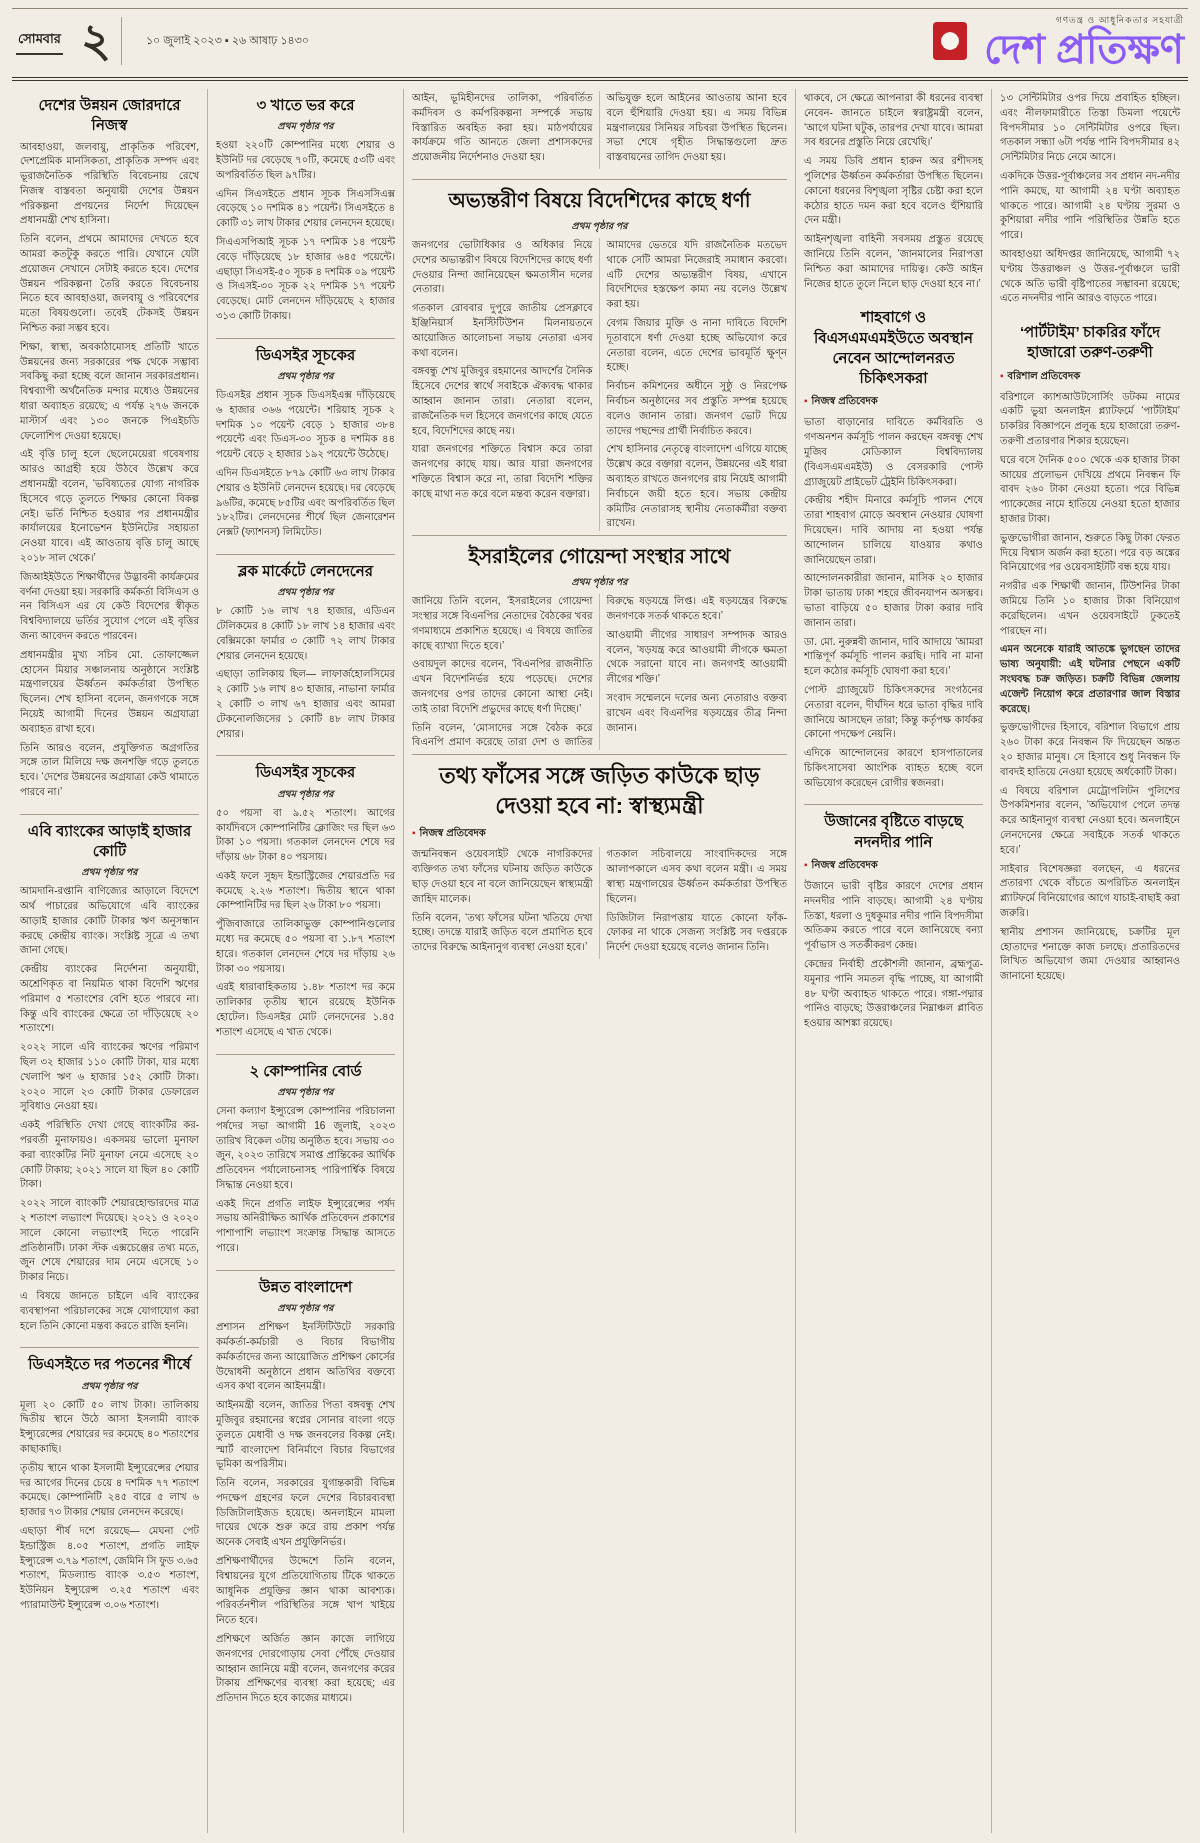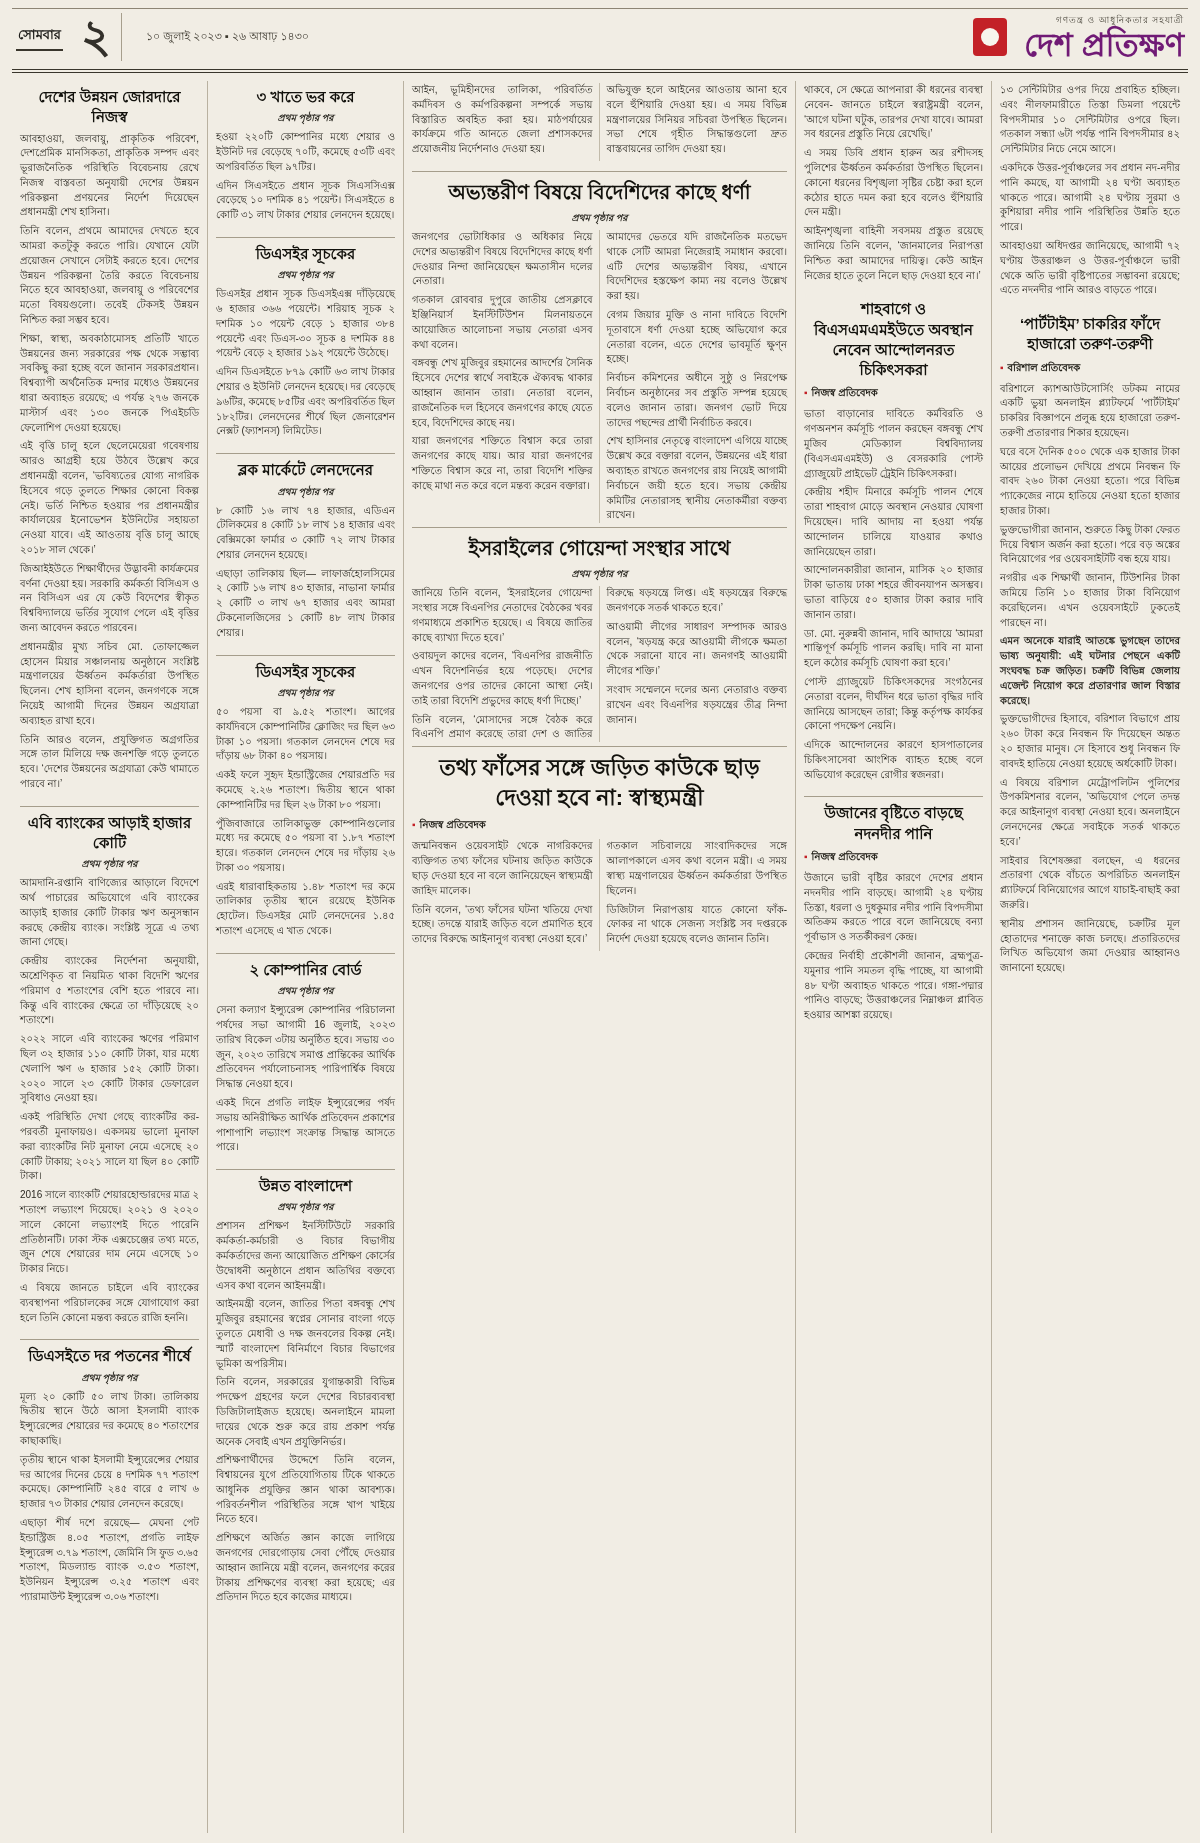--- a/index.html
+++ b/index.html
@@ -27,21 +27,21 @@
   .hdr-mast { margin-left:auto; display:flex; align-items:center; gap:17px; }
   .mast-icon {
     width:34px; height:38px; background:#c32127; border-radius:4px; position:relative; display:inline-block;
   }
   .mast-icon::after {
     content:""; position:absolute; left:8px; top:10px; width:18px; height:18px;
     border-radius:50%; background:#f7f4ec;
   }
   .mast-text { display:flex; flex-direction:column; align-items:flex-end; }
   .mast-tagline { font-size:9px; color:#4a463c; letter-spacing:1px; margin-bottom:1px; }
-  .mast-name { font-size:32px; font-weight:bold; line-height:1; color:#701a75; }
+  .mast-name { font-size:40px; font-weight:bold; line-height:1; color:#8b5cf6; }
 
   
   .content { flex:1 1 auto; display:flex; align-items:stretch; overflow:hidden; }
   .col { width:196px; padding:0 8px; border-right:1px solid #b9b1a0; overflow:hidden; display:flex; flex-direction:column;align-items:flex-end; }
   .col-wide { width:392px; }
   .col:last-child { border-right:none; }
 
   article { padding:4px 0 6px; }
   article + article { border-top:1px solid #a59d8b; margin-top:4px; }
 
@@ -95,21 +95,21 @@
           </div>
       </article>
       <article>
         <h2 class="hl">এবি ব্যাংকের আড়াই হাজার কোটি</h2>
         <div class="kicker">প্রথম পৃষ্ঠার পর</div>
         <div class="body">
             <p>আমদানি-রপ্তানি বাণিজ্যের আড়ালে বিদেশে অর্থ পাচারের অভিযোগে এবি ব্যাংকের আড়াই হাজার কোটি টাকার ঋণ অনুসন্ধান করছে কেন্দ্রীয় ব্যাংক। সংশ্লিষ্ট সূত্রে এ তথ্য জানা গেছে।</p>
             <p>কেন্দ্রীয় ব্যাংকের নির্দেশনা অনুযায়ী, অশ্রেণিকৃত বা নিয়মিত থাকা বিদেশি ঋণের পরিমাণ ৫ শতাংশের বেশি হতে পারবে না। কিন্তু এবি ব্যাংকের ক্ষেত্রে তা দাঁড়িয়েছে ২০ শতাংশে।</p>
             <p>২০২২ সালে এবি ব্যাংকের ঋণের পরিমাণ ছিল ৩২ হাজার ১১০ কোটি টাকা, যার মধ্যে খেলাপি ঋণ ৬ হাজার ১৫২ কোটি টাকা। ২০২০ সালে ২৩ কোটি টাকার ডেফারেল সুবিধাও নেওয়া হয়।</p>
             <p>একই পরিস্থিতি দেখা গেছে ব্যাংকটির কর-পরবর্তী মুনাফায়ও। একসময় ভালো মুনাফা করা ব্যাংকটির নিট মুনাফা নেমে এসেছে ২০ কোটি টাকায়; ২০২১ সালে যা ছিল ৪০ কোটি টাকা।</p>
-            <p>2016 সালে ব্যাংকটি শেয়ারহোল্ডারদের মাত্র ২ শতাংশ লভ্যাংশ দিয়েছে। ২০২১ ও ২০২০ সালে কোনো লভ্যাংশই দিতে পারেনি প্রতিষ্ঠানটি। ঢাকা স্টক এক্সচেঞ্জের তথ্য মতে, জুন শেষে শেয়ারের দাম নেমে এসেছে ১০ টাকার নিচে।</p>
+            <p>২০২২ সালে ব্যাংকটি শেয়ারহোল্ডারদের মাত্র ২ শতাংশ লভ্যাংশ দিয়েছে। ২০২১ ও ২০২০ সালে কোনো লভ্যাংশই দিতে পারেনি প্রতিষ্ঠানটি। ঢাকা স্টক এক্সচেঞ্জের তথ্য মতে, জুন শেষে শেয়ারের দাম নেমে এসেছে ১০ টাকার নিচে।</p>
             <p>এ বিষয়ে জানতে চাইলে এবি ব্যাংকের ব্যবস্থাপনা পরিচালকের সঙ্গে যোগাযোগ করা হলে তিনি কোনো মন্তব্য করতে রাজি হননি।</p>
           </div>
       </article>
       <article>
         <h2 class="hl">ডিএসইতে দর পতনের শীর্ষে</h2>
         <div class="kicker">প্রথম পৃষ্ঠার পর</div>
         <div class="body">
             <p>মূল্য ২০ কোটি ৫০ লাখ টাকা। তালিকায় দ্বিতীয় স্থানে উঠে আসা ইসলামী ব্যাংক ইন্স্যুরেন্সের শেয়ারের দর কমেছে ৪০ শতাংশের কাছাকাছি।</p>
             <p>তৃতীয় স্থানে থাকা ইসলামী ইন্স্যুরেন্সের শেয়ার দর আগের দিনের চেয়ে ৪ দশমিক ৭৭ শতাংশ কমেছে। কোম্পানিটি ২৪৫ বারে ৫ লাখ ৬ হাজার ৭৩ টাকার শেয়ার লেনদেন করেছে।</p>
             <p>এছাড়া শীর্ষ দশে রয়েছে— মেঘনা পেট ইন্ডাস্ট্রিজ ৪.০৫ শতাংশ, প্রগতি লাইফ ইন্স্যুরেন্স ৩.৭৯ শতাংশ, জেমিনি সি ফুড ৩.৬৫ শতাংশ, মিডল্যান্ড ব্যাংক ৩.৫৩ শতাংশ, ইউনিয়ন ইন্স্যুরেন্স ৩.২৫ শতাংশ এবং প্যারামাউন্ট ইন্স্যুরেন্স ৩.০৬ শতাংশ।</p>
@@ -117,20 +117,21 @@
       </article>
     </section>
 
     <section class="col">
       <article>
         <h2 class="hl">৩ খাতে ভর করে</h2>
         <div class="kicker">প্রথম পৃষ্ঠার পর</div>
         <div class="body">
             <p>হওয়া ২২০টি কোম্পানির মধ্যে শেয়ার ও ইউনিট দর বেড়েছে ৭০টি, কমেছে ৫৩টি এবং অপরিবর্তিত ছিল ৯৭টির।</p>
             <p>এদিন সিএসইতে প্রধান সূচক সিএসসিএক্স বেড়েছে ১০ দশমিক ৪১ পয়েন্ট। সিএসইতে ৪ কোটি ৩১ লাখ টাকার শেয়ার লেনদেন হয়েছে।</p>
+            <p>সিএএসপিআই সূচক ১৭ দশমিক ১৪ পয়েন্ট বেড়ে দাঁড়িয়েছে ১৮ হাজার ৬৪৫ পয়েন্টে। এছাড়া সিএসই-৫০ সূচক ৪ দশমিক ০৯ পয়েন্ট ও সিএসই-৩০ সূচক ২২ দশমিক ১৭ পয়েন্ট বেড়েছে। মোট লেনদেন দাঁড়িয়েছে ২ হাজার ৩১৩ কোটি টাকায়।</p>
           </div>
       </article>
       <article>
         <h2 class="hl">ডিএসইর সূচকের</h2>
         <div class="kicker">প্রথম পৃষ্ঠার পর</div>
         <div class="body">
             <p>ডিএসইর প্রধান সূচক ডিএসইএক্স দাঁড়িয়েছে ৬ হাজার ৩৬৬ পয়েন্টে। শরিয়াহ সূচক ২ দশমিক ১০ পয়েন্ট বেড়ে ১ হাজার ৩৮৪ পয়েন্টে এবং ডিএস-৩০ সূচক ৪ দশমিক ৪৪ পয়েন্ট বেড়ে ২ হাজার ১৯২ পয়েন্টে উঠেছে।</p>
             <p>এদিন ডিএসইতে ৮৭৯ কোটি ৬৩ লাখ টাকার শেয়ার ও ইউনিট লেনদেন হয়েছে। দর বেড়েছে ৯৬টির, কমেছে ৮৫টির এবং অপরিবর্তিত ছিল ১৮২টির। লেনদেনের শীর্ষে ছিল জেনারেশন নেক্সট (ফ্যাশনস) লিমিটেড।</p>
           </div>
       </article>

